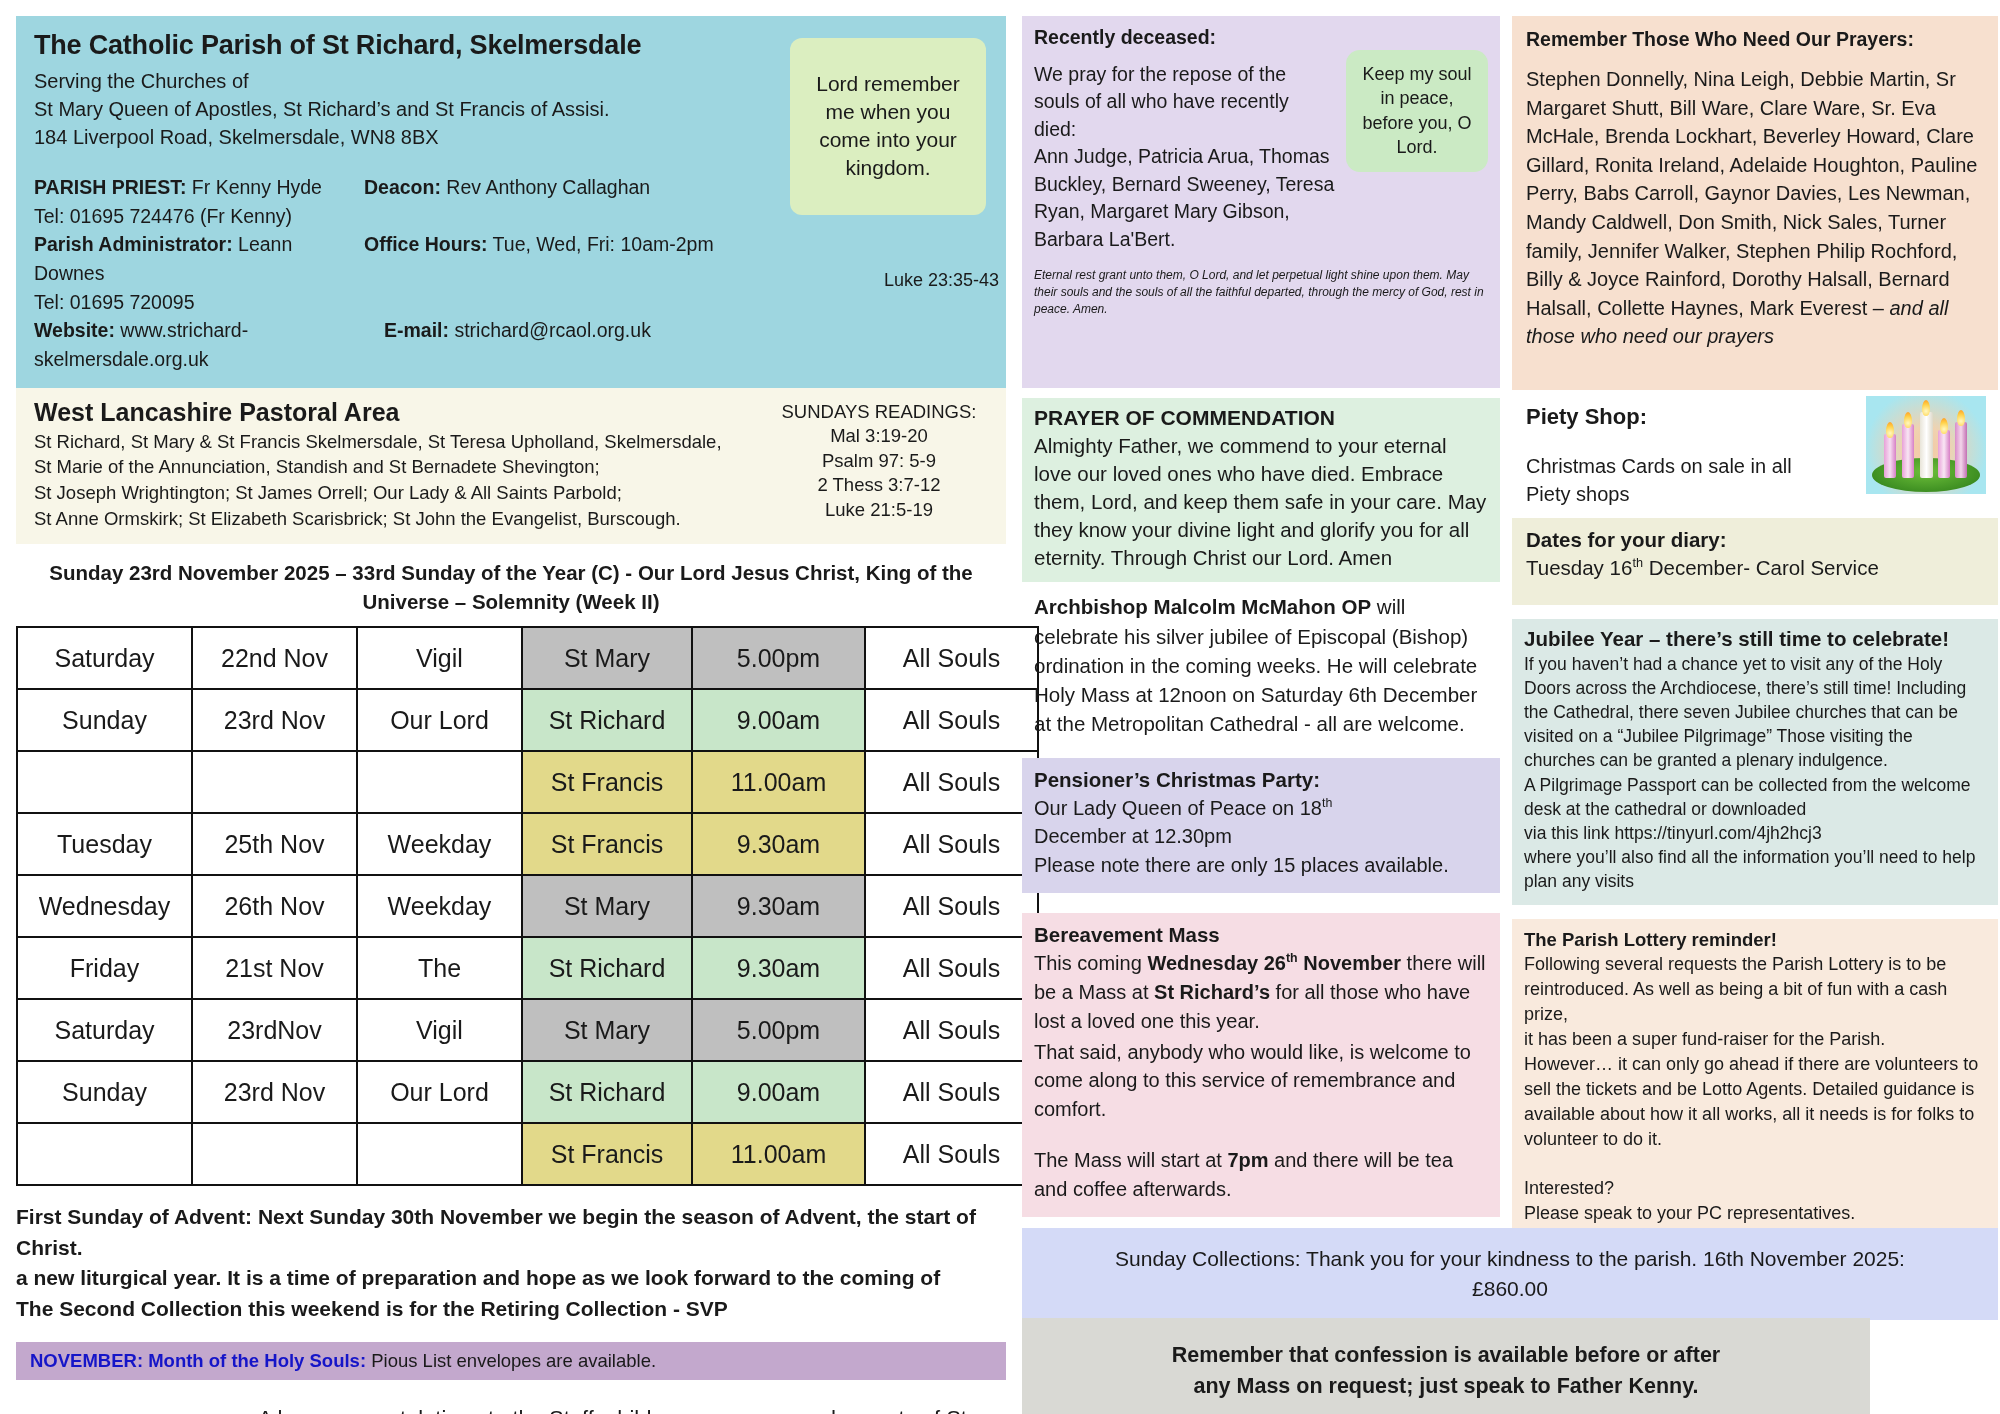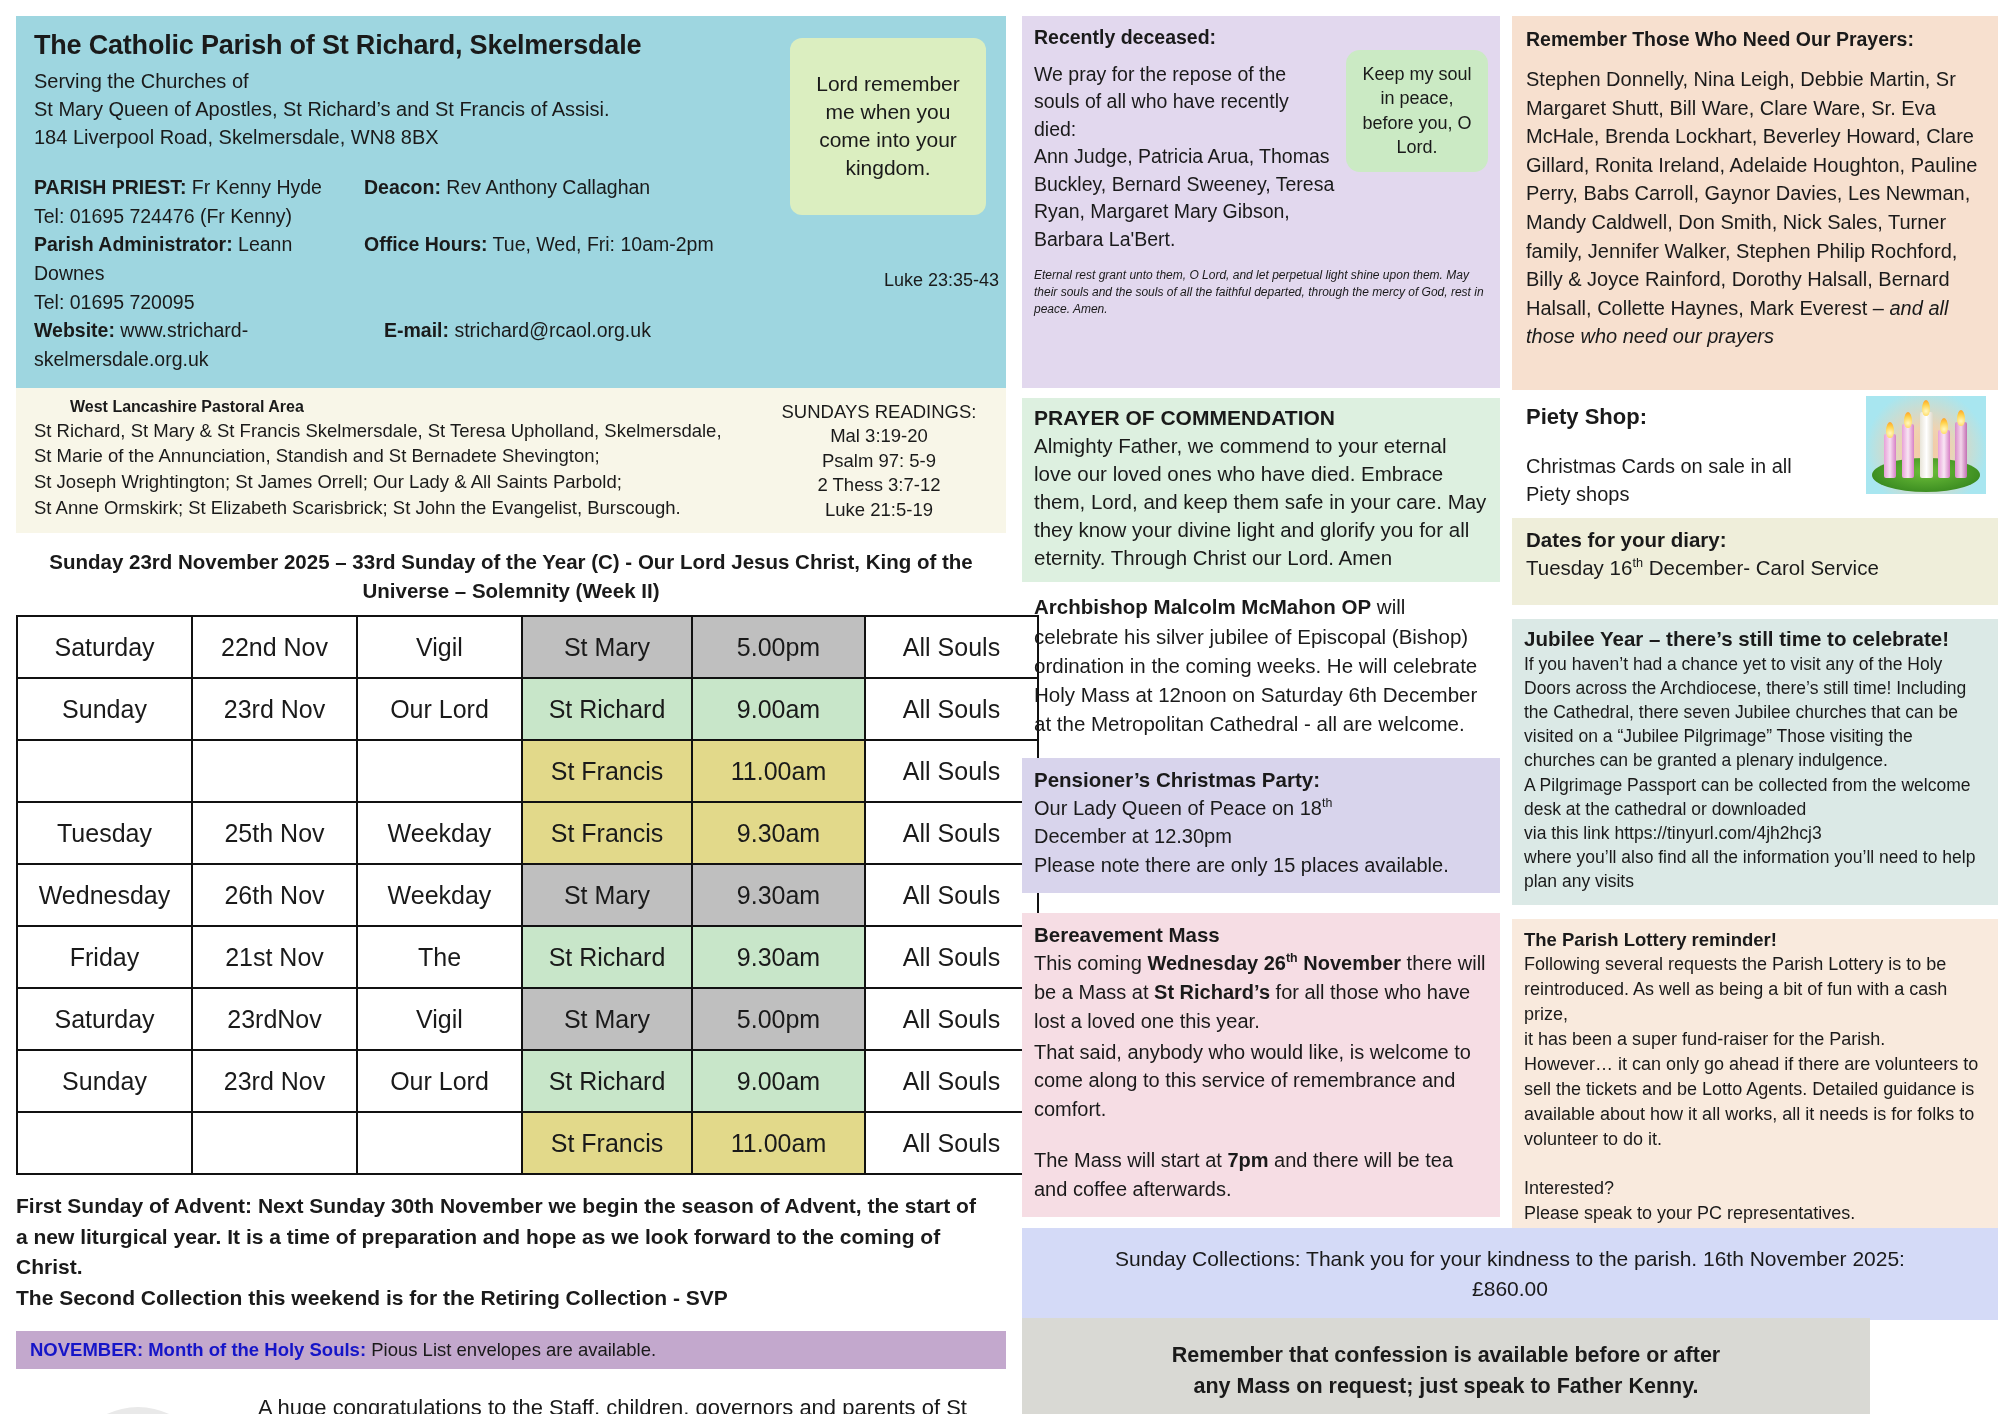--- a/index.html
+++ b/index.html
@@ -14,21 +14,21 @@
   .serving-line{font-size:20px;line-height:1.40;}
   .contact-block{margin-top:22px;font-size:19.5px;line-height:1.47;}
   .contact-block b{font-weight:bold;}
   .col-pair{display:flex;}
   .col-pair .a{width:330px;flex:none;}
   .scripture-box{position:absolute;right:20px;top:22px;width:176px;background:#dbeec0;
      border-radius:12px;padding:32px 10px;text-align:center;font-size:21px;line-height:1.34;color:#1a1a1a;}
   .scripture-ref{position:absolute;right:7px;top:254px;font-size:18px;}
 
   .pastoral-band{background:#f8f6e8;padding:10px 18px 12px 18px;position:relative;min-height:92px;}
-  .pastoral-title{font-size:16px;font-weight:bold;margin-bottom:2px;margin-left:36px;}
+  .pastoral-title{font-size:25px;font-weight:bold;margin-bottom:2px;}
   .pastoral-line{font-size:18.5px;line-height:1.40;}
   .readings{position:absolute;right:22px;top:12px;width:210px;text-align:center;font-size:18.5px;line-height:1.33;}
 
   .mass-heading{text-align:center;font-size:20.5px;font-weight:bold;line-height:1.42;margin:14px 30px 10px 30px;}
 
   table.mass{border-collapse:collapse;width:100%;table-layout:fixed;}
   table.mass td{border:2.5px solid #111;height:56px;text-align:center;font-size:25px;padding:2px 4px;
      font-family:"Liberation Sans",sans-serif;}
   table.mass td.c0{width:165px;}
   table.mass td.c1{width:155px;}
@@ -243,22 +243,22 @@
             <td class="c2 bg-white"></td>
             <td class="c3 bg-gold">St Francis</td>
             <td class="c4 bg-gold">11.00am</td>
             <td class="c4 bg-white">All Souls</td>
           </tr>
         </tbody>
     </table>
 
     <div class="advent">
       <div>First Sunday of Advent: Next Sunday 30th November we begin the season of Advent, the start of</div>
+      <div>Christ.</div>
       <div>a new liturgical year. It is a time of preparation and hope as we look forward to the coming of</div>
-      <div>Christ.</div>
       <div>The Second Collection this weekend is for the Retiring Collection - SVP</div>
     </div>
 
     <div class="nov-band">
       <span class="nov-key">NOVEMBER: Month of the Holy Souls:</span><span> Pious List envelopes are available.</span>
     </div>
 
     <div class="school-row">
       <div class="school-logo">
         <div class="crest-outer"></div>

